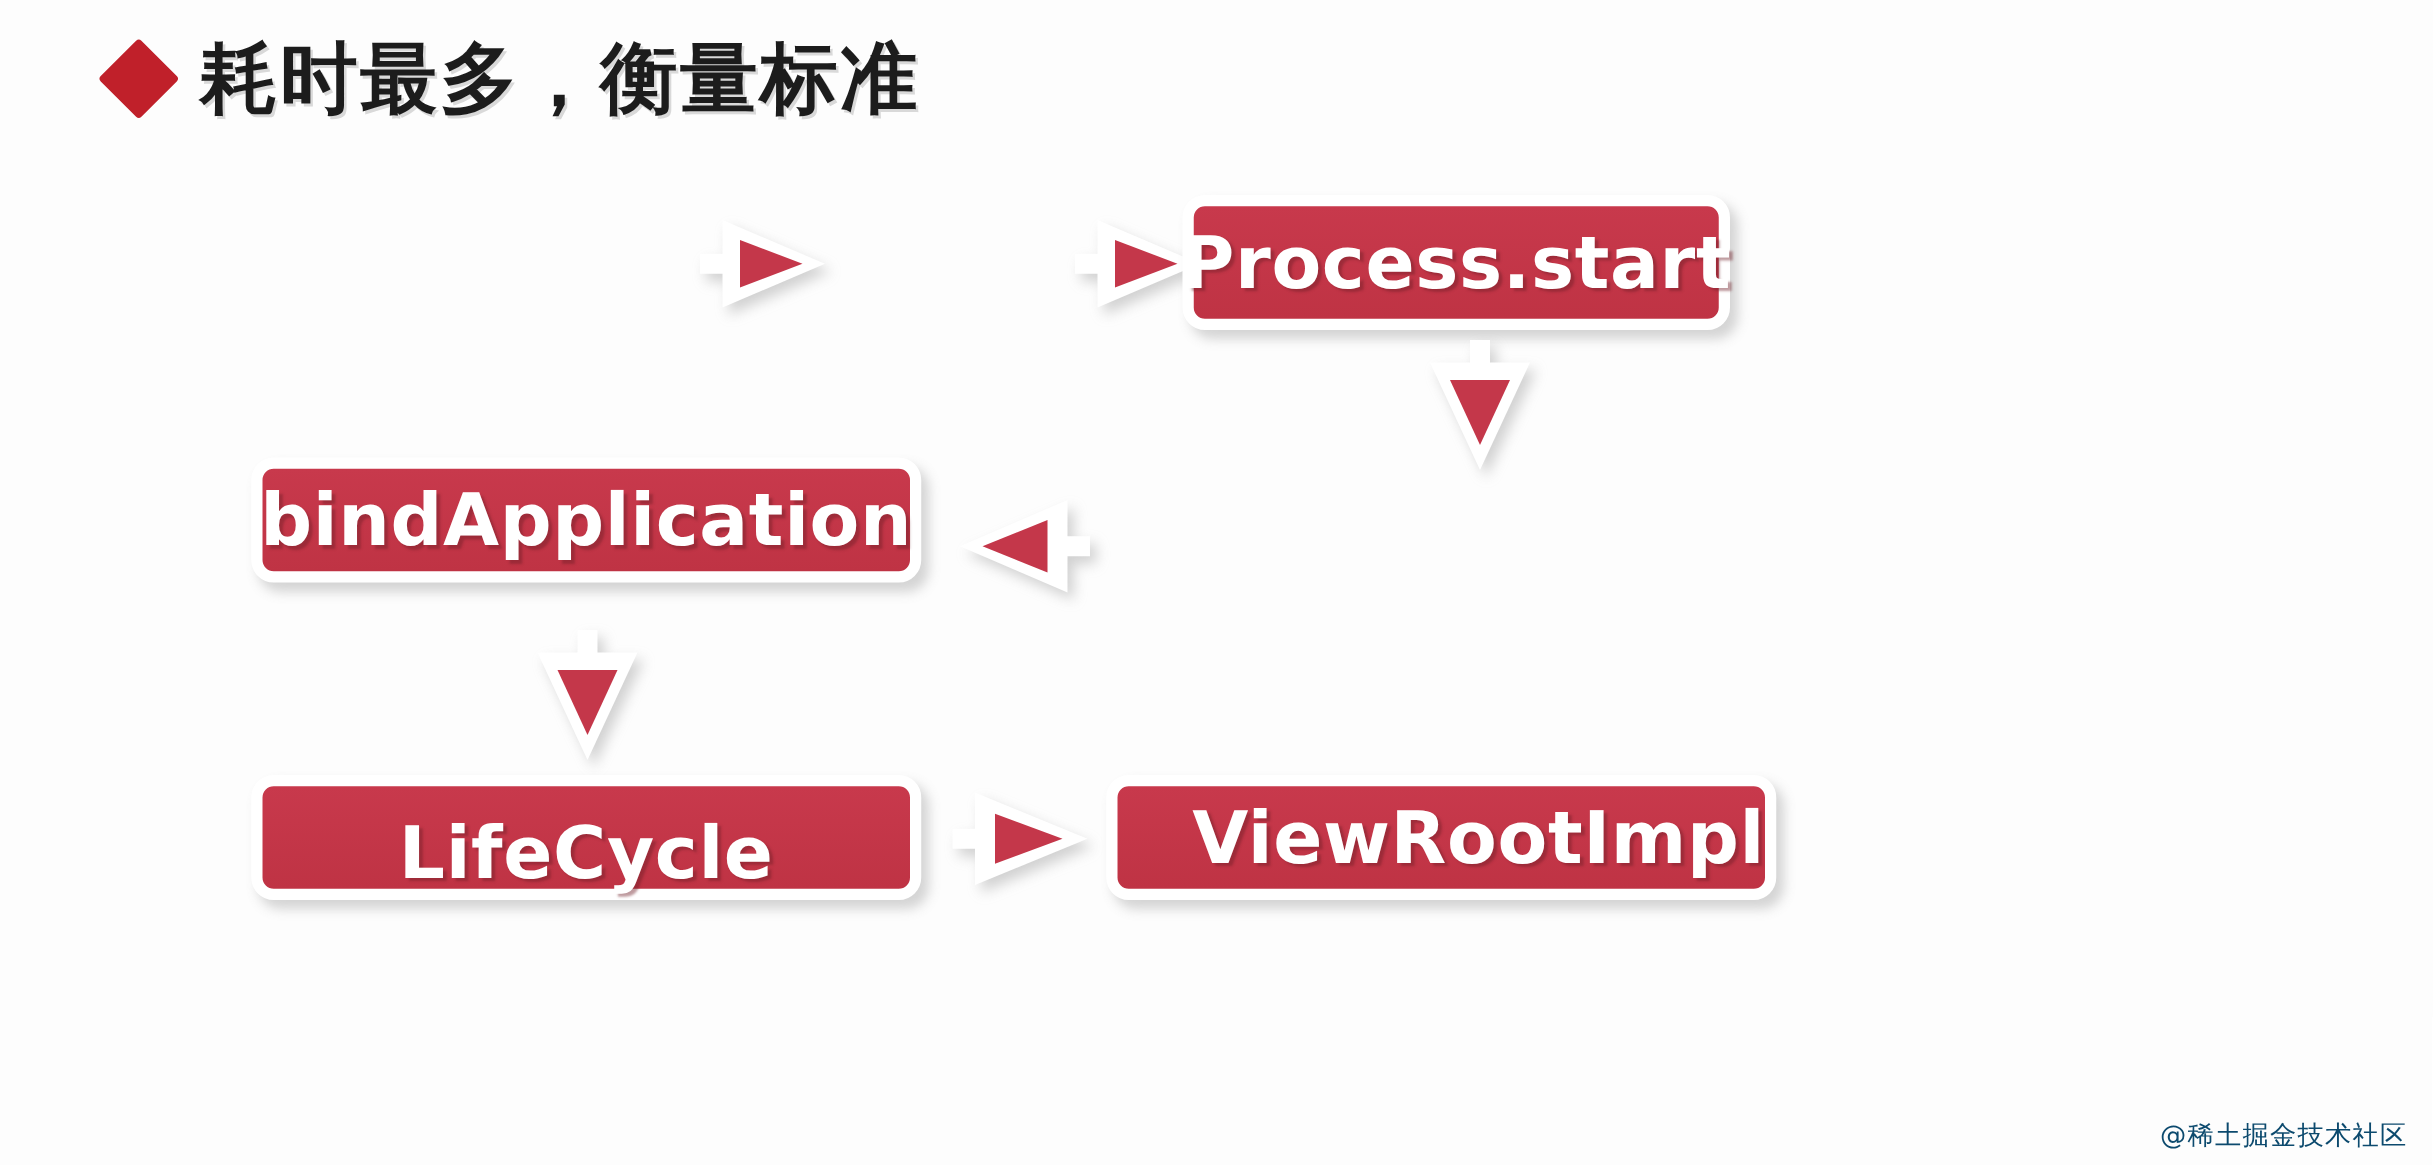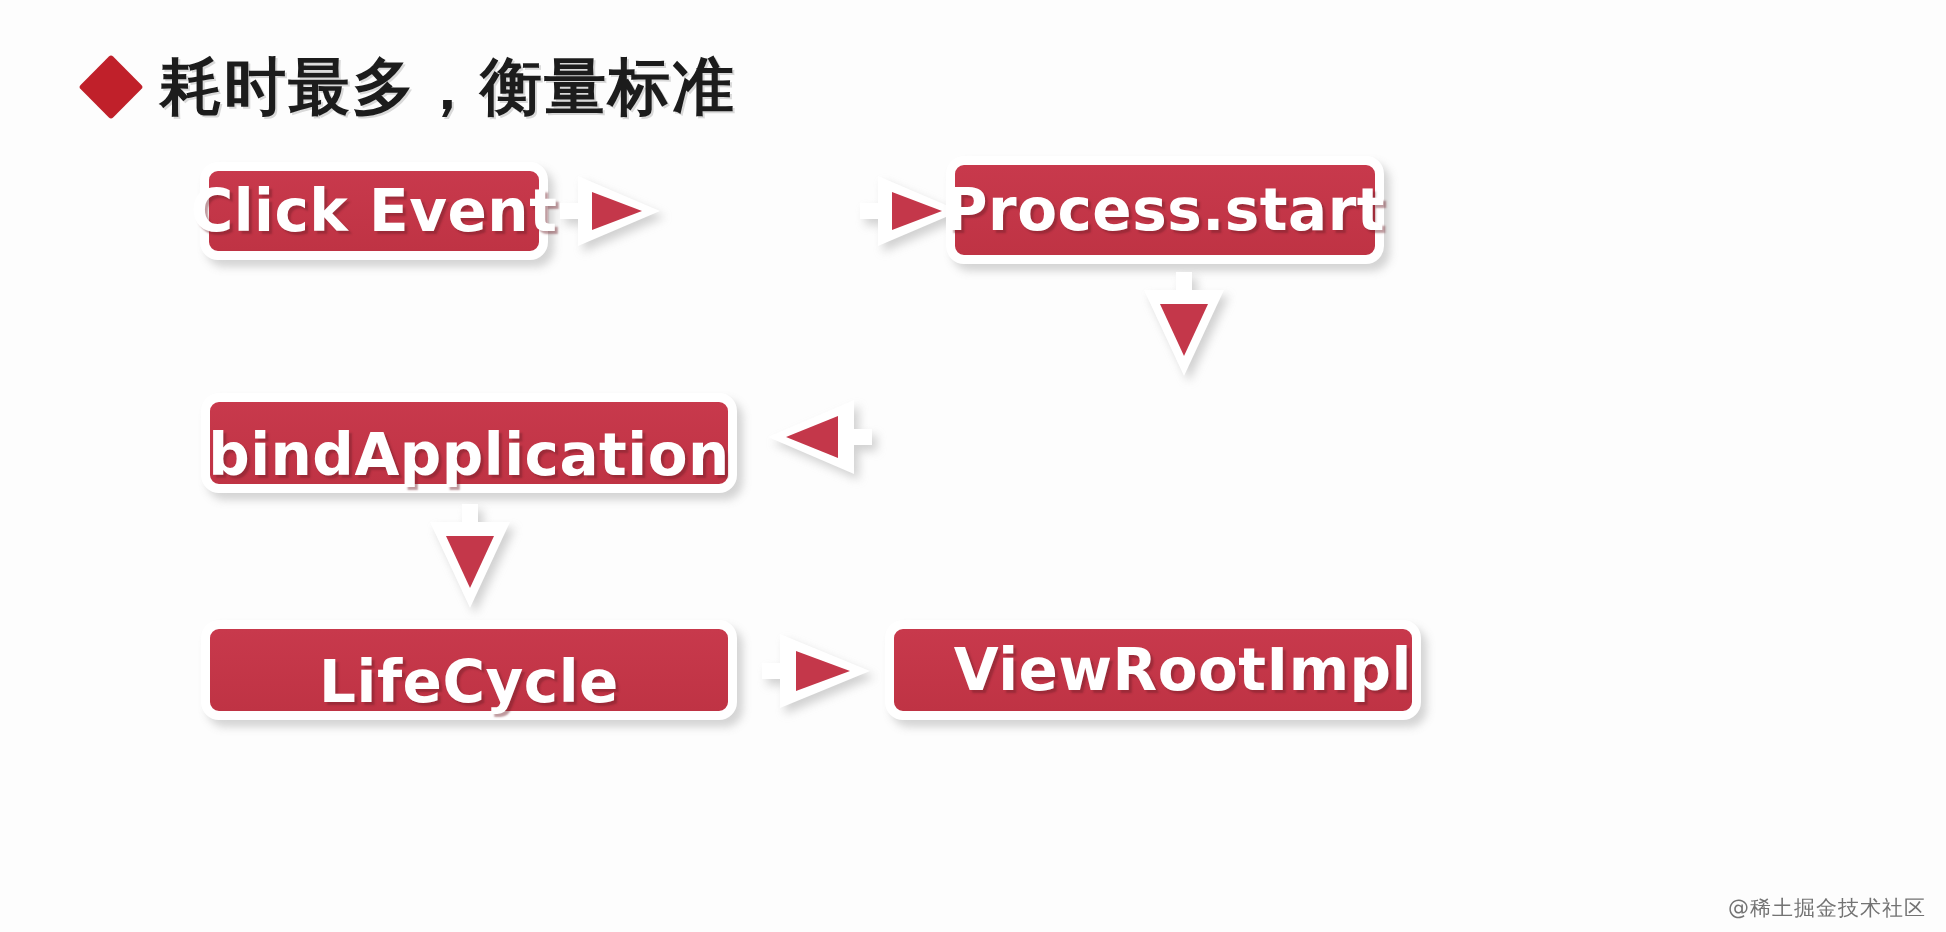--- a/index.html
+++ b/index.html
@@ -16,21 +16,21 @@
     width: 1946px;
     height: 932px;
     background: #fdfdfd;
     overflow: hidden;
   }
 
   
   #title-row {
     position: absolute;
     left: 88px;
-    top: 56px;
+    top: 32px;
     display: flex;
     align-items: center;
     gap: 26px;
   }
   #bullet-diamond {
     width: 46px;
     height: 46px;
     background: #c0202a;
     transform: rotate(45deg);
     border-radius: 3px;
@@ -69,21 +69,21 @@
     letter-spacing: 0.5px;
     line-height: 1;
     text-shadow: 3px 3px 2px rgba(110,30,40,0.45);
   }
 
   
   #node-click-event   { left: 200px;  top: 162px; width: 348px; height: 98px; }
   #node-ipc           { left: 660px;  top: 162px; width: 188px; height: 98px; }
   #node-process-start { left: 946px;  top: 156px; width: 438px; height: 108px; }
 
-  #node-bindapplication { left: 201px; top: 393px; width: 536px; height: 100px; align-items: flex-end; }
+  #node-bindapplication { left: 201px; top: 366px; width: 536px; height: 100px; }
   #node-activitythread  { left: 888px; top: 384px; width: 534px; height: 104px; }
 
   #node-lifecycle     { left: 201px; top: 620px; width: 536px; height: 100px; align-items: flex-end; }
   #node-viewrootimpl  { left: 885px; top: 620px; width: 536px; height: 100px; justify-content: flex-end; }
 
   
   .arrow {
     position: absolute;
     filter: drop-shadow(5px 6px 5px rgba(130,130,130,0.35));
   }
@@ -97,38 +97,35 @@
 
   #arrow-activity-to-bind { left: 756px; top: 392px; width: 120px; height: 90px; }
 
   
   #watermark {
     position: absolute;
     right: 20px;
     bottom: 10px;
     font-family: "DejaVu Sans", "Liberation Sans", sans-serif;
     font-size: 21px;
-    color: #737373;
+    color: #0c4a6e;
     letter-spacing: 1px;
     white-space: nowrap;
   }
 </style>
 </head>
 <body>
 
 <div id="slide">
 
   <div id="title-row">
     <div id="bullet-diamond"></div>
     <div id="title-text">耗时最多，衡量标准</div>
   </div>
 
-  <div class="node" id="node-click-event">
-    <span class="node-label">Click Event</span>
-  </div>
 
   <svg class="arrow" id="arrow-click-to-ipc" viewBox="0 0 110 82">
     <path d="M4 33 L26 33 L26 49 L4 49 Z" fill="#ffffff"></path>
     <path d="M22 6 L104 41 L22 76 Z" fill="#ffffff"></path>
     <path d="M36 22 L86 41 L36 60 Z" fill="#c4374a"></path>
   </svg>
 
 
   <svg class="arrow" id="arrow-ipc-to-process" viewBox="0 0 110 82">
     <path d="M4 33 L26 33 L26 49 L4 49 Z" fill="#ffffff"></path>

